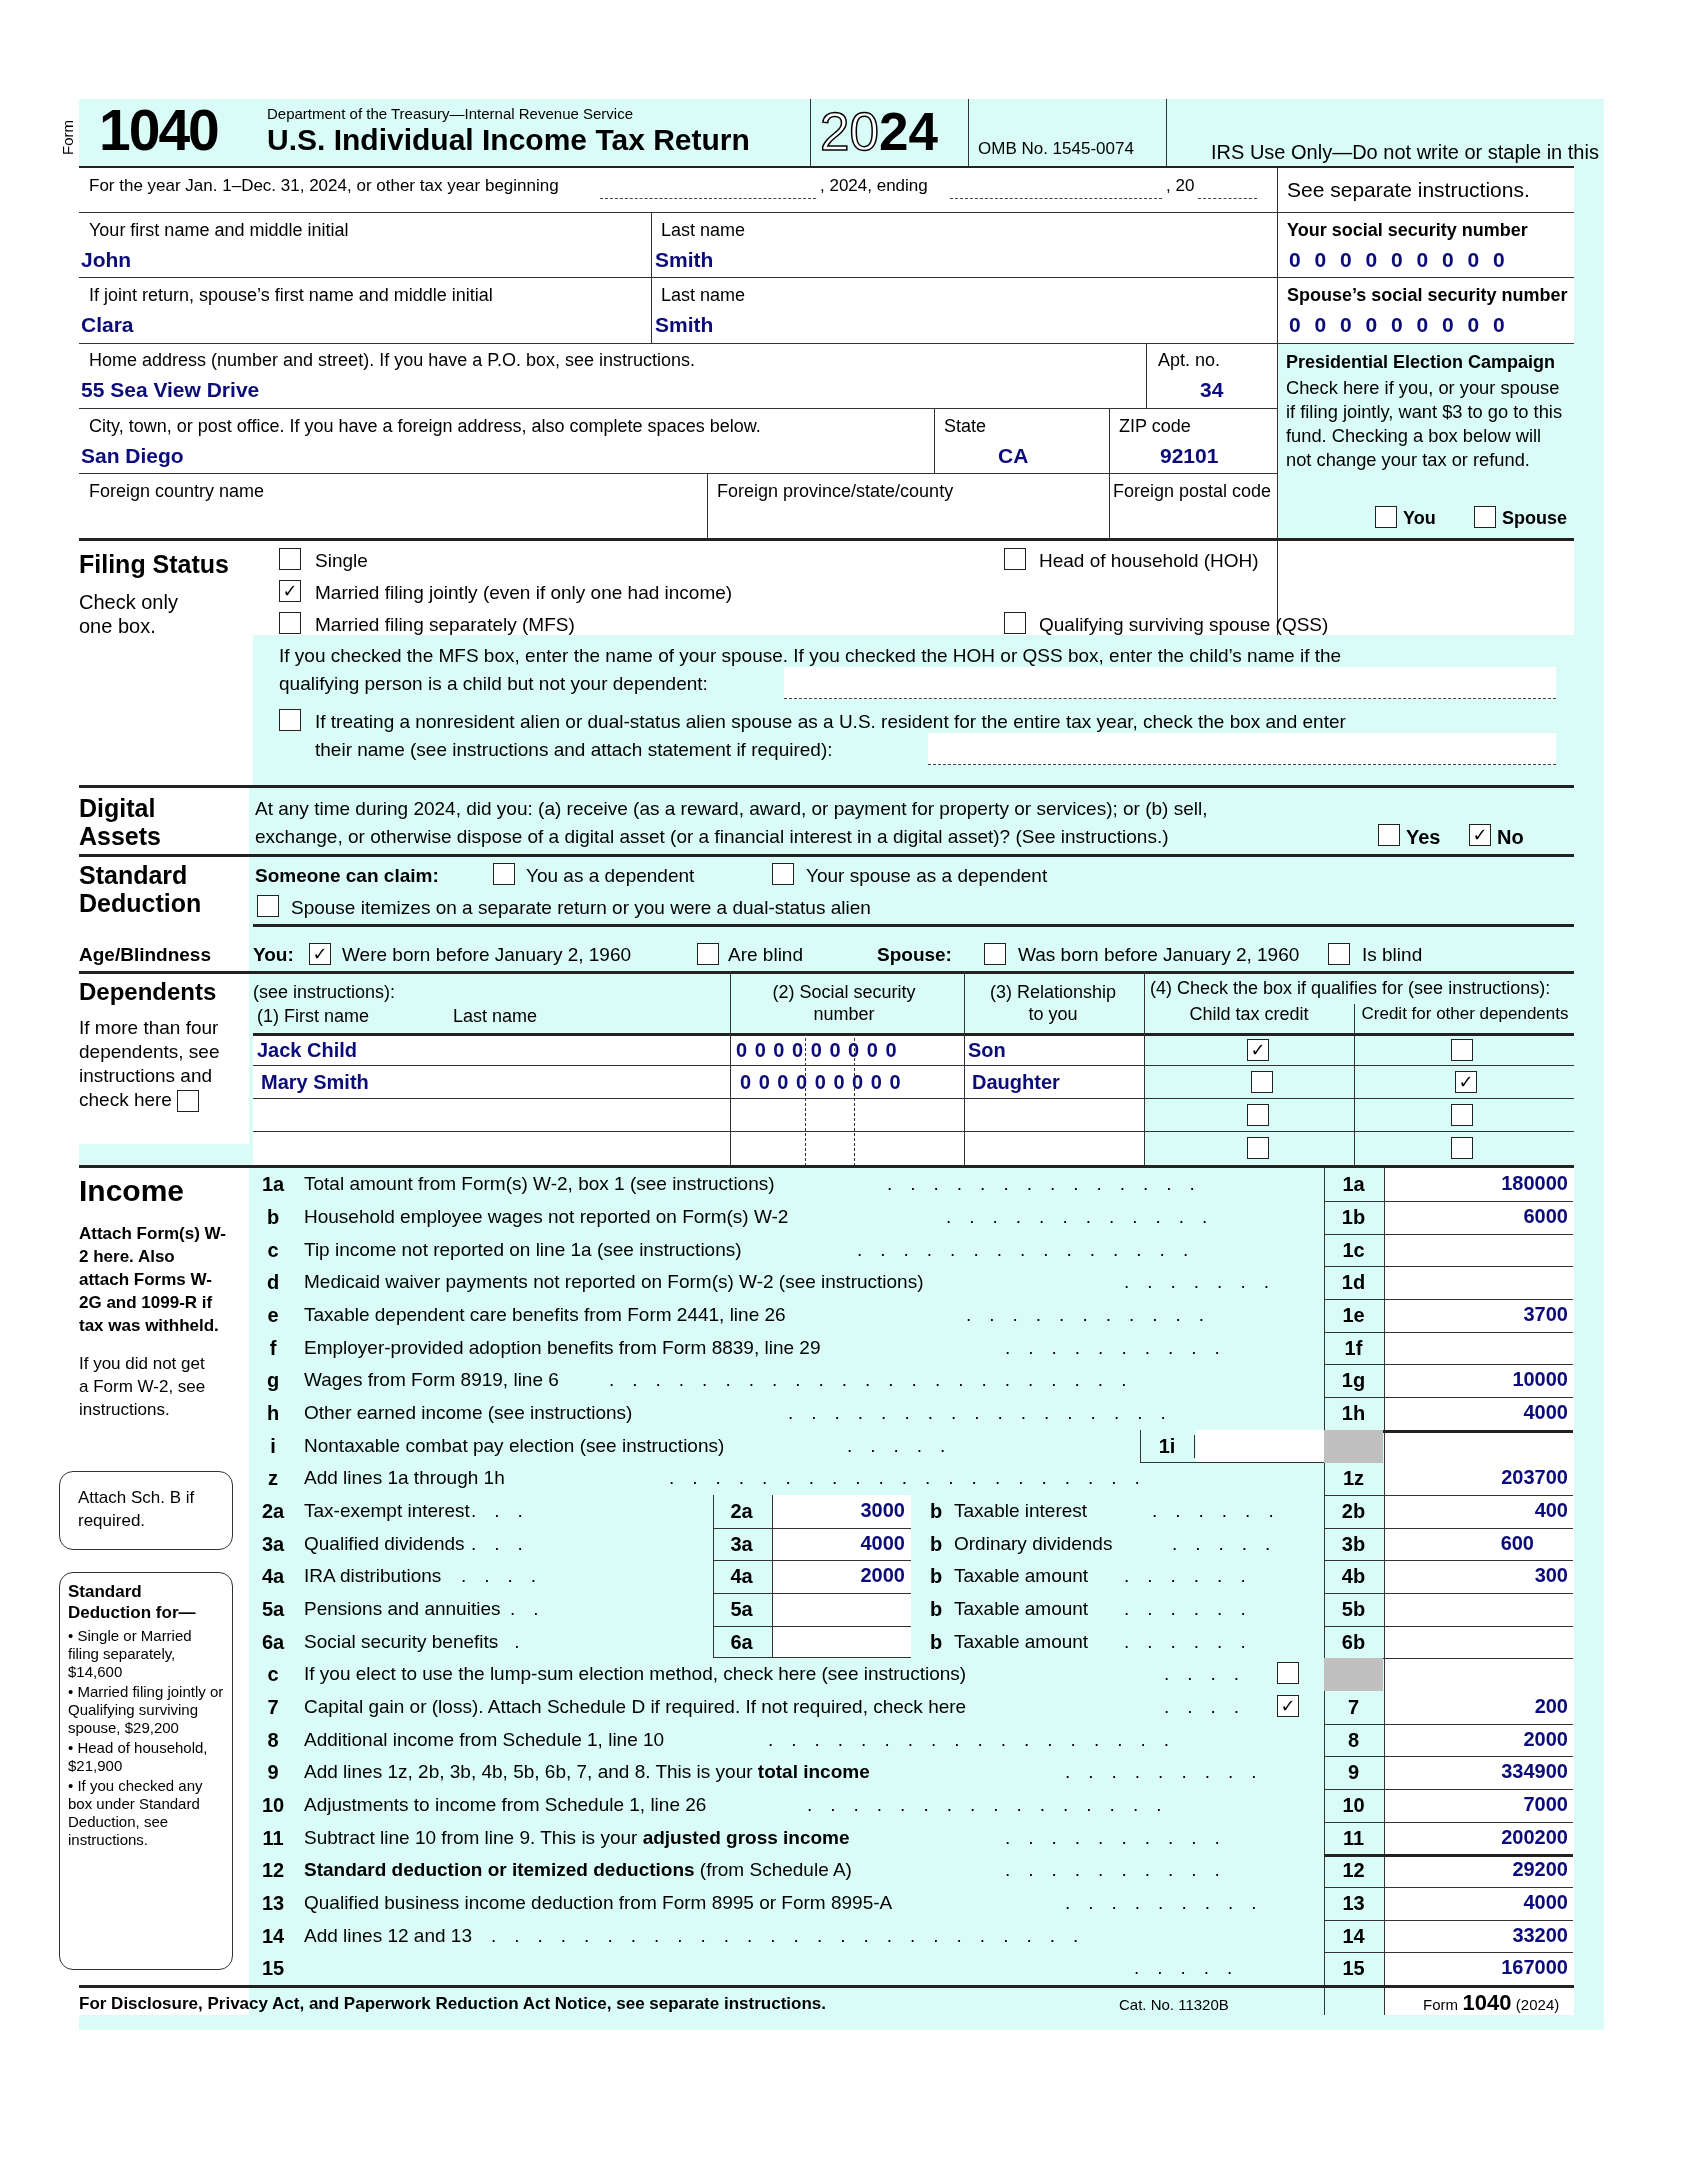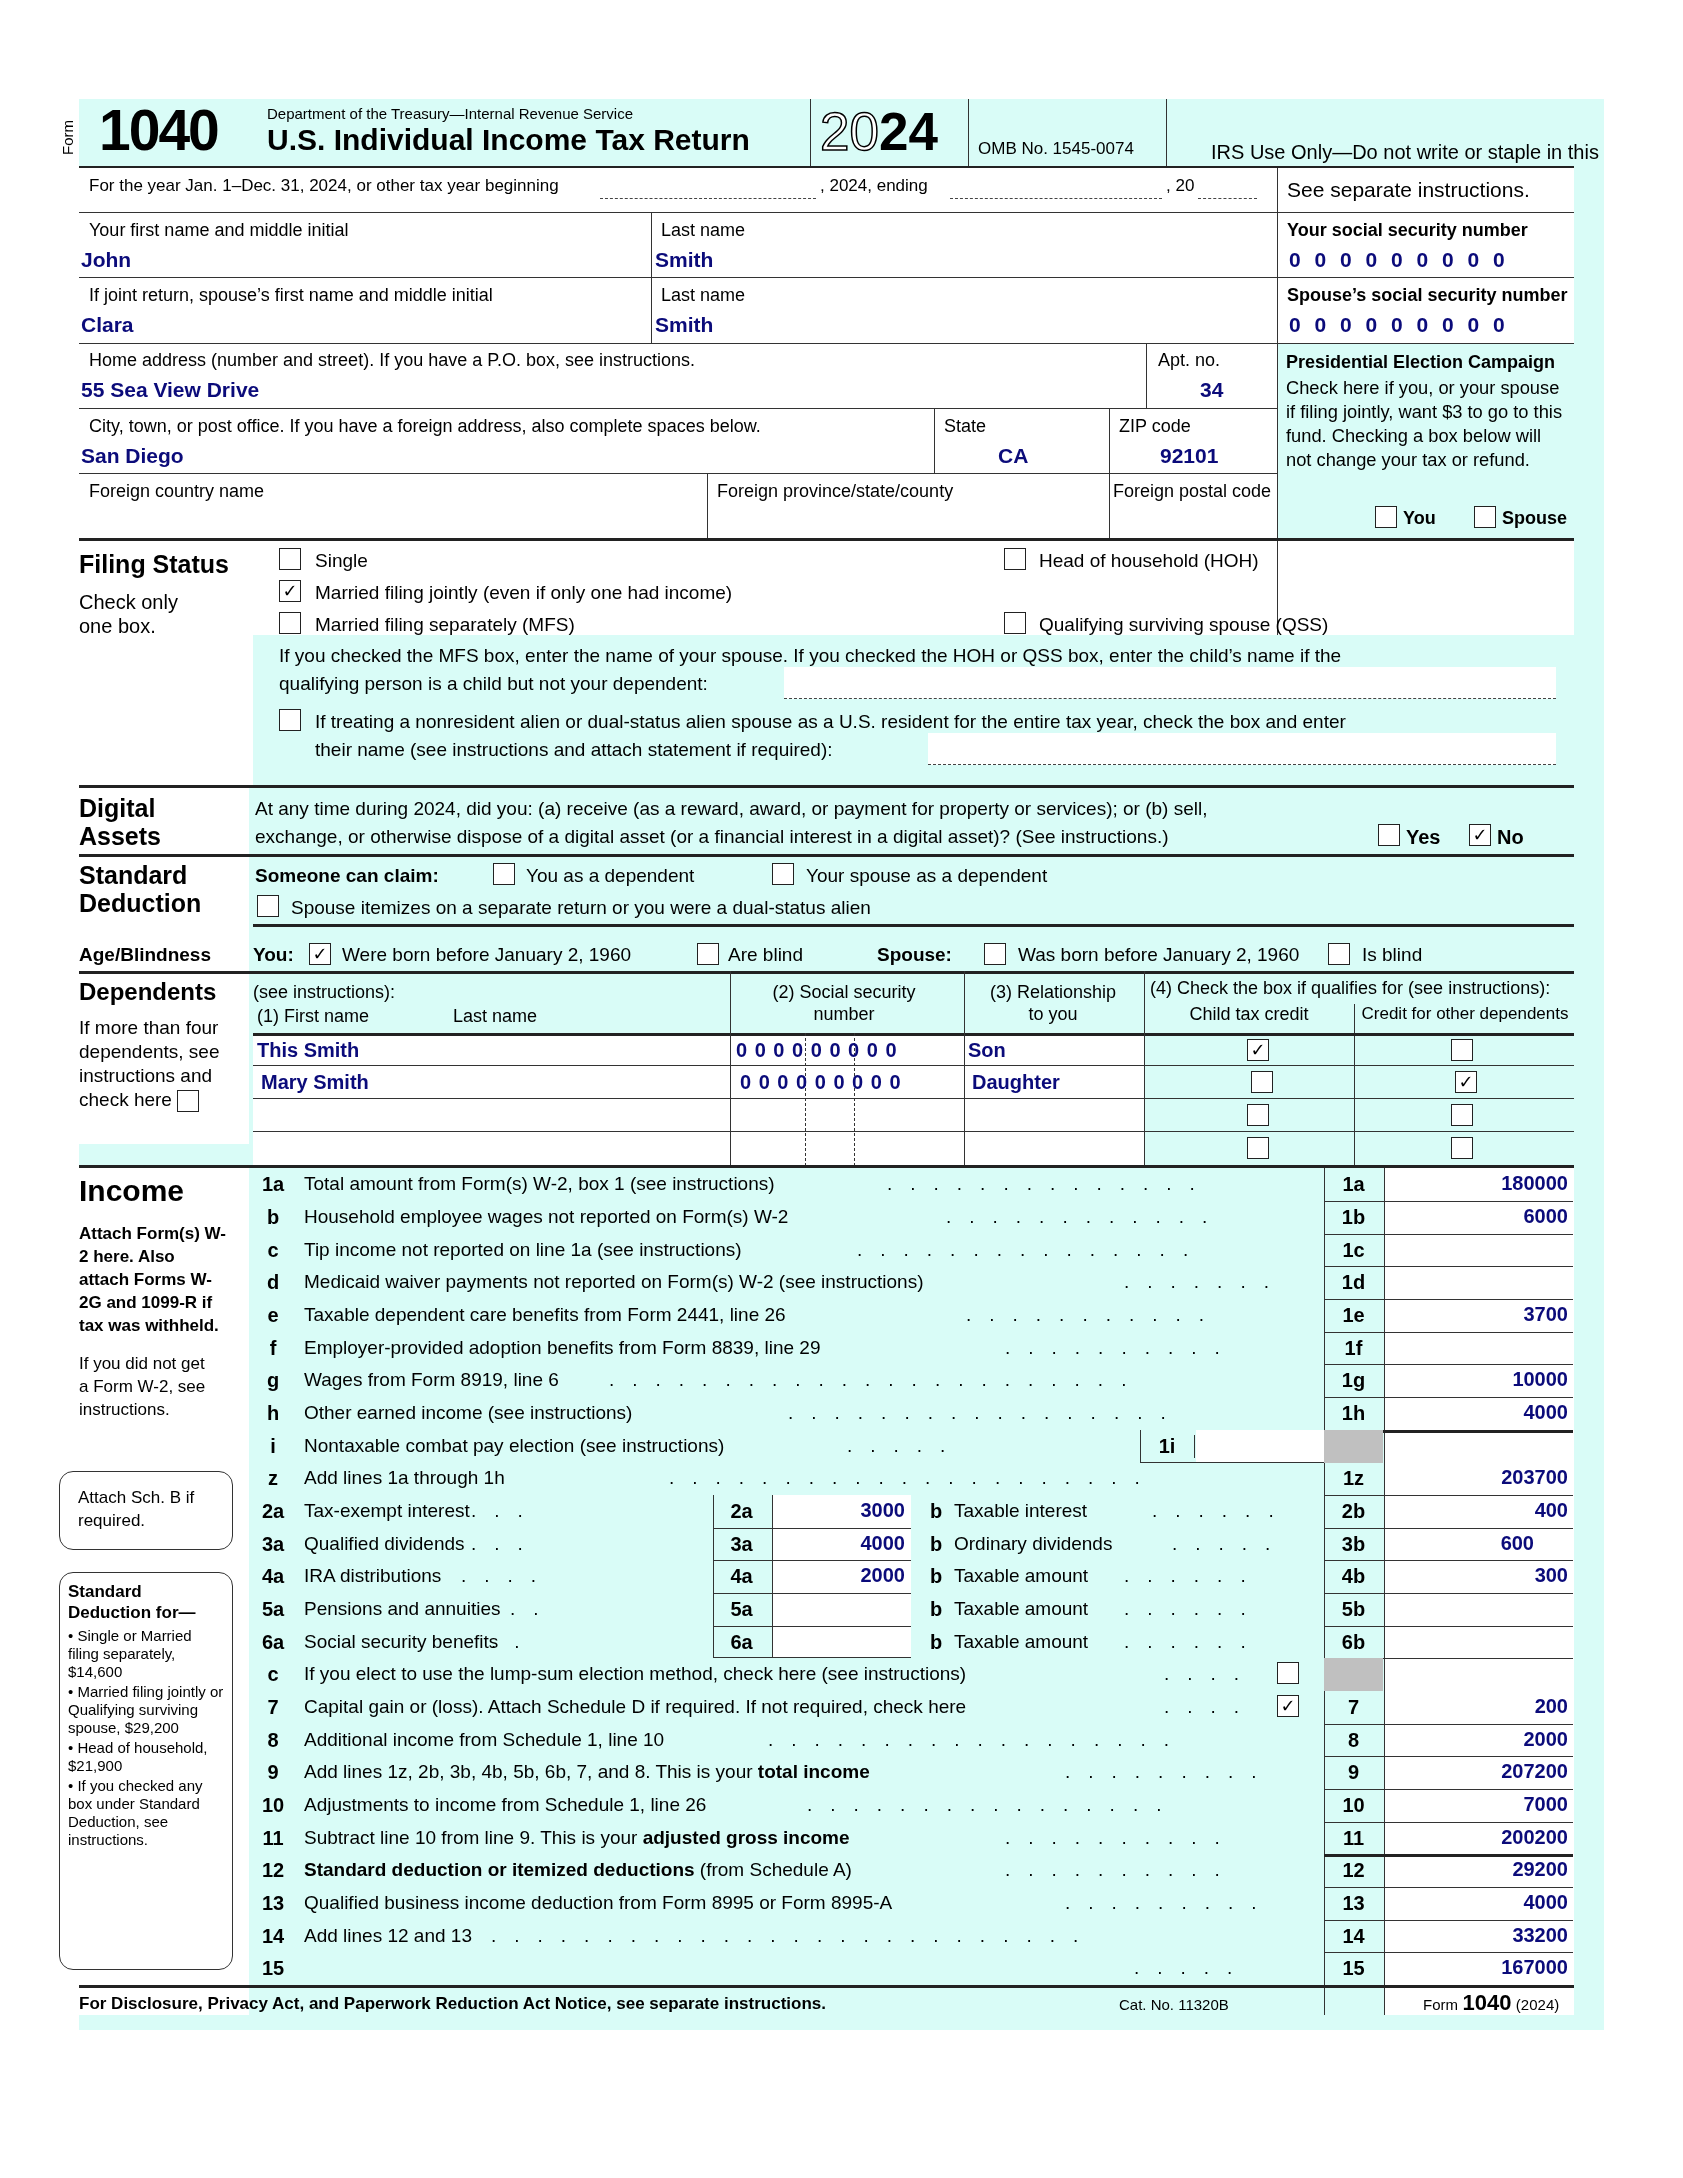--- a/index.html
+++ b/index.html
@@ -189,21 +189,21 @@
   <div class="hline" style="left:174px;top:966px;width:1321px;"></div>
   <div class="hline" style="left:174px;top:999px;width:1321px;"></div>
   <div class="hline" style="left:174px;top:1032px;width:1321px;"></div>
   <div class="vline" style="left:651px;top:934px;height:133px;"></div>
   <div class="vline" style="left:885px;top:934px;height:133px;"></div>
   <div class="vline" style="left:1065px;top:934px;height:133px;"></div>
   <div class="abs" style="left:726px;top:934px;height:133px;border-left:1px dashed #333;"></div>
   <div class="abs" style="left:775px;top:934px;height:133px;border-left:1px dashed #333;"></div>
 
   <div class="abs" style="left:174px;top:935px;width:1321px;height:33px;">
-    <div class="abs val" style="left:4px;top:5px;font-size:20px;">This Smith</div>
+    <div class="abs val" style="left:4px;top:5px;font-size:20px;">Jack Child</div>
     <div class="abs val" style="left:483px;top:5px;font-size:20px;word-spacing:2px;">0 0 0 0 0 0 0 0 0</div>
     <div class="abs val" style="left:715px;top:5px;font-size:20px;">Son</div>
     <div class="cb" style="left:994px;top:5px;">✓</div>
     <div class="cb" style="left:1198px;top:5px;"></div>
   </div>
   <div class="abs" style="left:178px;top:967px;width:1321px;height:33px;">
     <div class="abs val" style="left:4px;top:5px;font-size:20px;">Mary Smith</div>
     <div class="abs val" style="left:483px;top:5px;font-size:20px;word-spacing:2px;">0 0 0 0 0 0 0 0 0</div>
     <div class="abs val" style="left:715px;top:5px;font-size:20px;">Daughter</div>
     <div class="cb" style="left:994px;top:5px;"></div>
@@ -424,21 +424,21 @@
     <div class="abs lbl dots" style="left:515px;top:5px;">..................</div>
     <div class="linenum" style="left:1071px;top:5px;width:59px;">8</div>
     <div class="amt val" style="left:1131px;top:4px;width:190px;">2000</div>
   </div>
   <div class="hline" style="left:1245px;top:1657px;width:249px;"></div>
   <div class="abs" style="left:174px;top:1657px;width:1321px;height:33px;">
     <div class="linenum" style="left:0;top:5px;width:40px;">9</div>
     <div class="abs lbl" style="left:51px;top:5px;"><span>Add lines 1z, 2b, 3b, 4b, 5b, 6b, 7, and 8. This is your </span><b>total income</b><span></span></div>
     <div class="abs lbl dots" style="left:812px;top:5px;">.........</div>
     <div class="linenum" style="left:1071px;top:5px;width:59px;">9</div>
-    <div class="amt val" style="left:1131px;top:4px;width:190px;">207200</div>
+    <div class="amt val" style="left:1131px;top:4px;width:190px;">334900</div>
   </div>
   <div class="hline" style="left:1245px;top:1690px;width:249px;"></div>
   <div class="abs" style="left:174px;top:1690px;width:1321px;height:33px;">
     <div class="linenum" style="left:0;top:5px;width:40px;">10</div>
     <div class="abs lbl" style="left:51px;top:5px;"><span>Adjustments to income from Schedule 1, line 26</span><b></b><span></span></div>
     <div class="abs lbl dots" style="left:554px;top:5px;">................</div>
     <div class="linenum" style="left:1071px;top:5px;width:59px;">10</div>
     <div class="amt val" style="left:1131px;top:4px;width:190px;">7000</div>
   </div>
   <div class="hline" style="left:1245px;top:1723px;width:249px;"></div>

